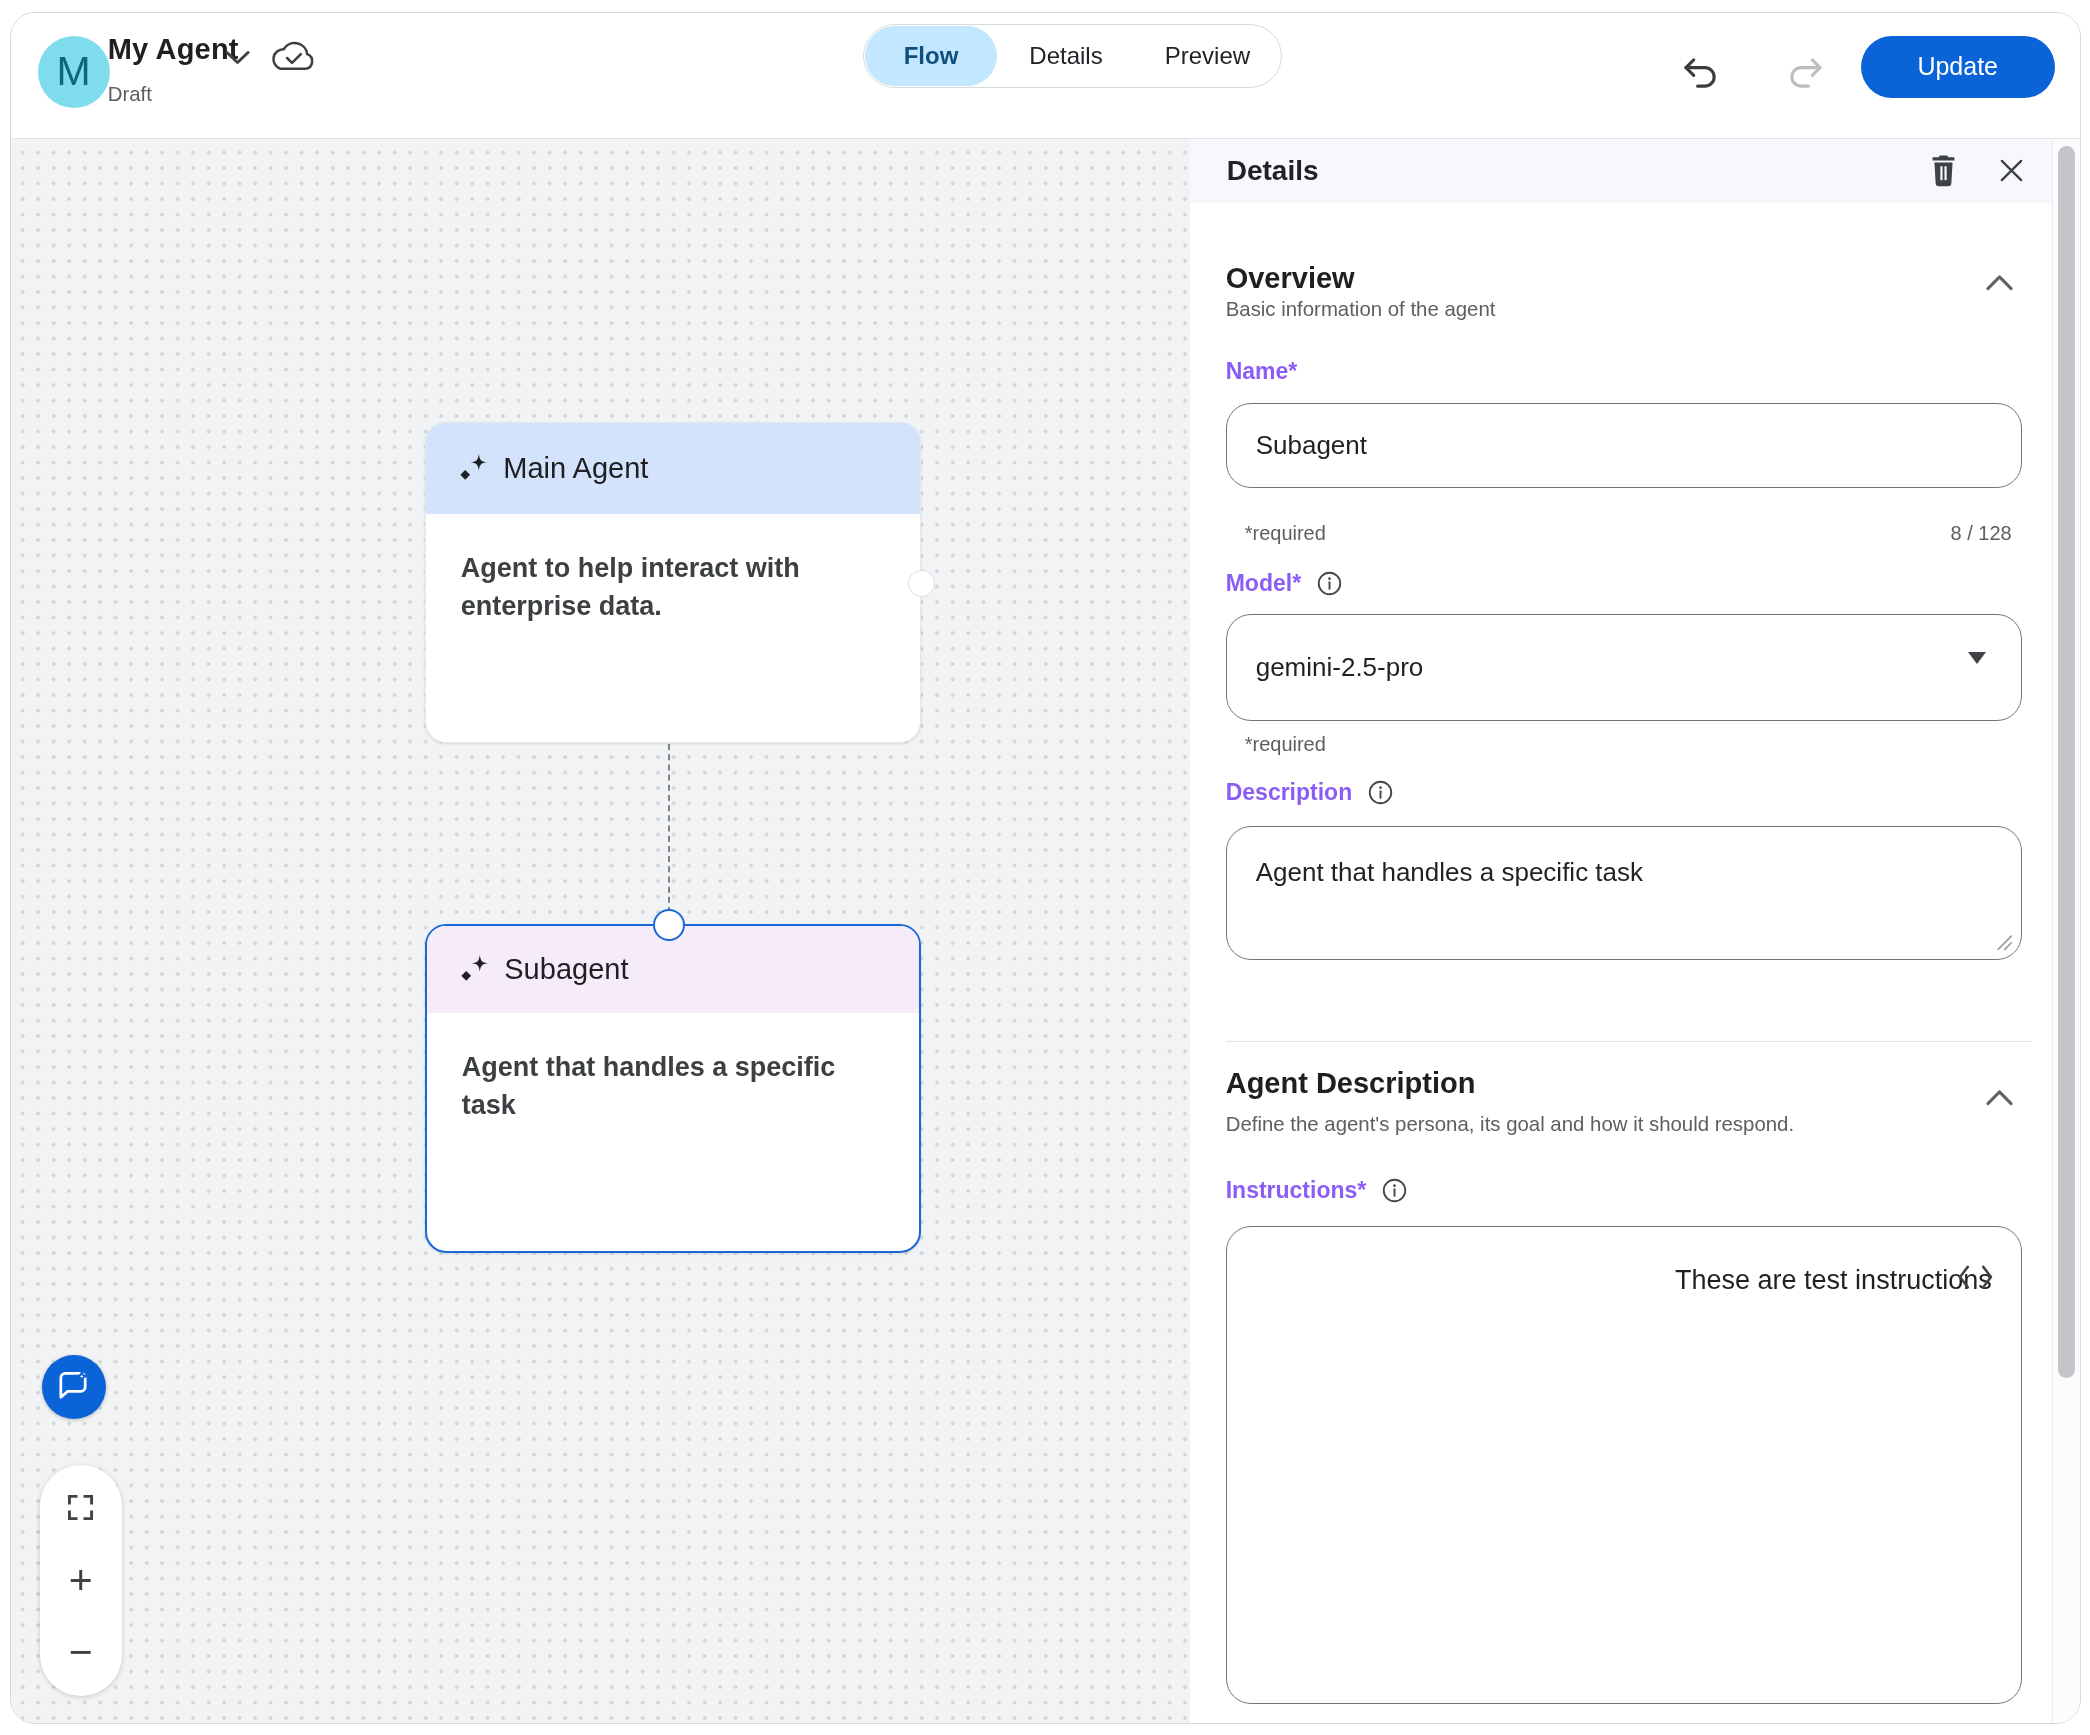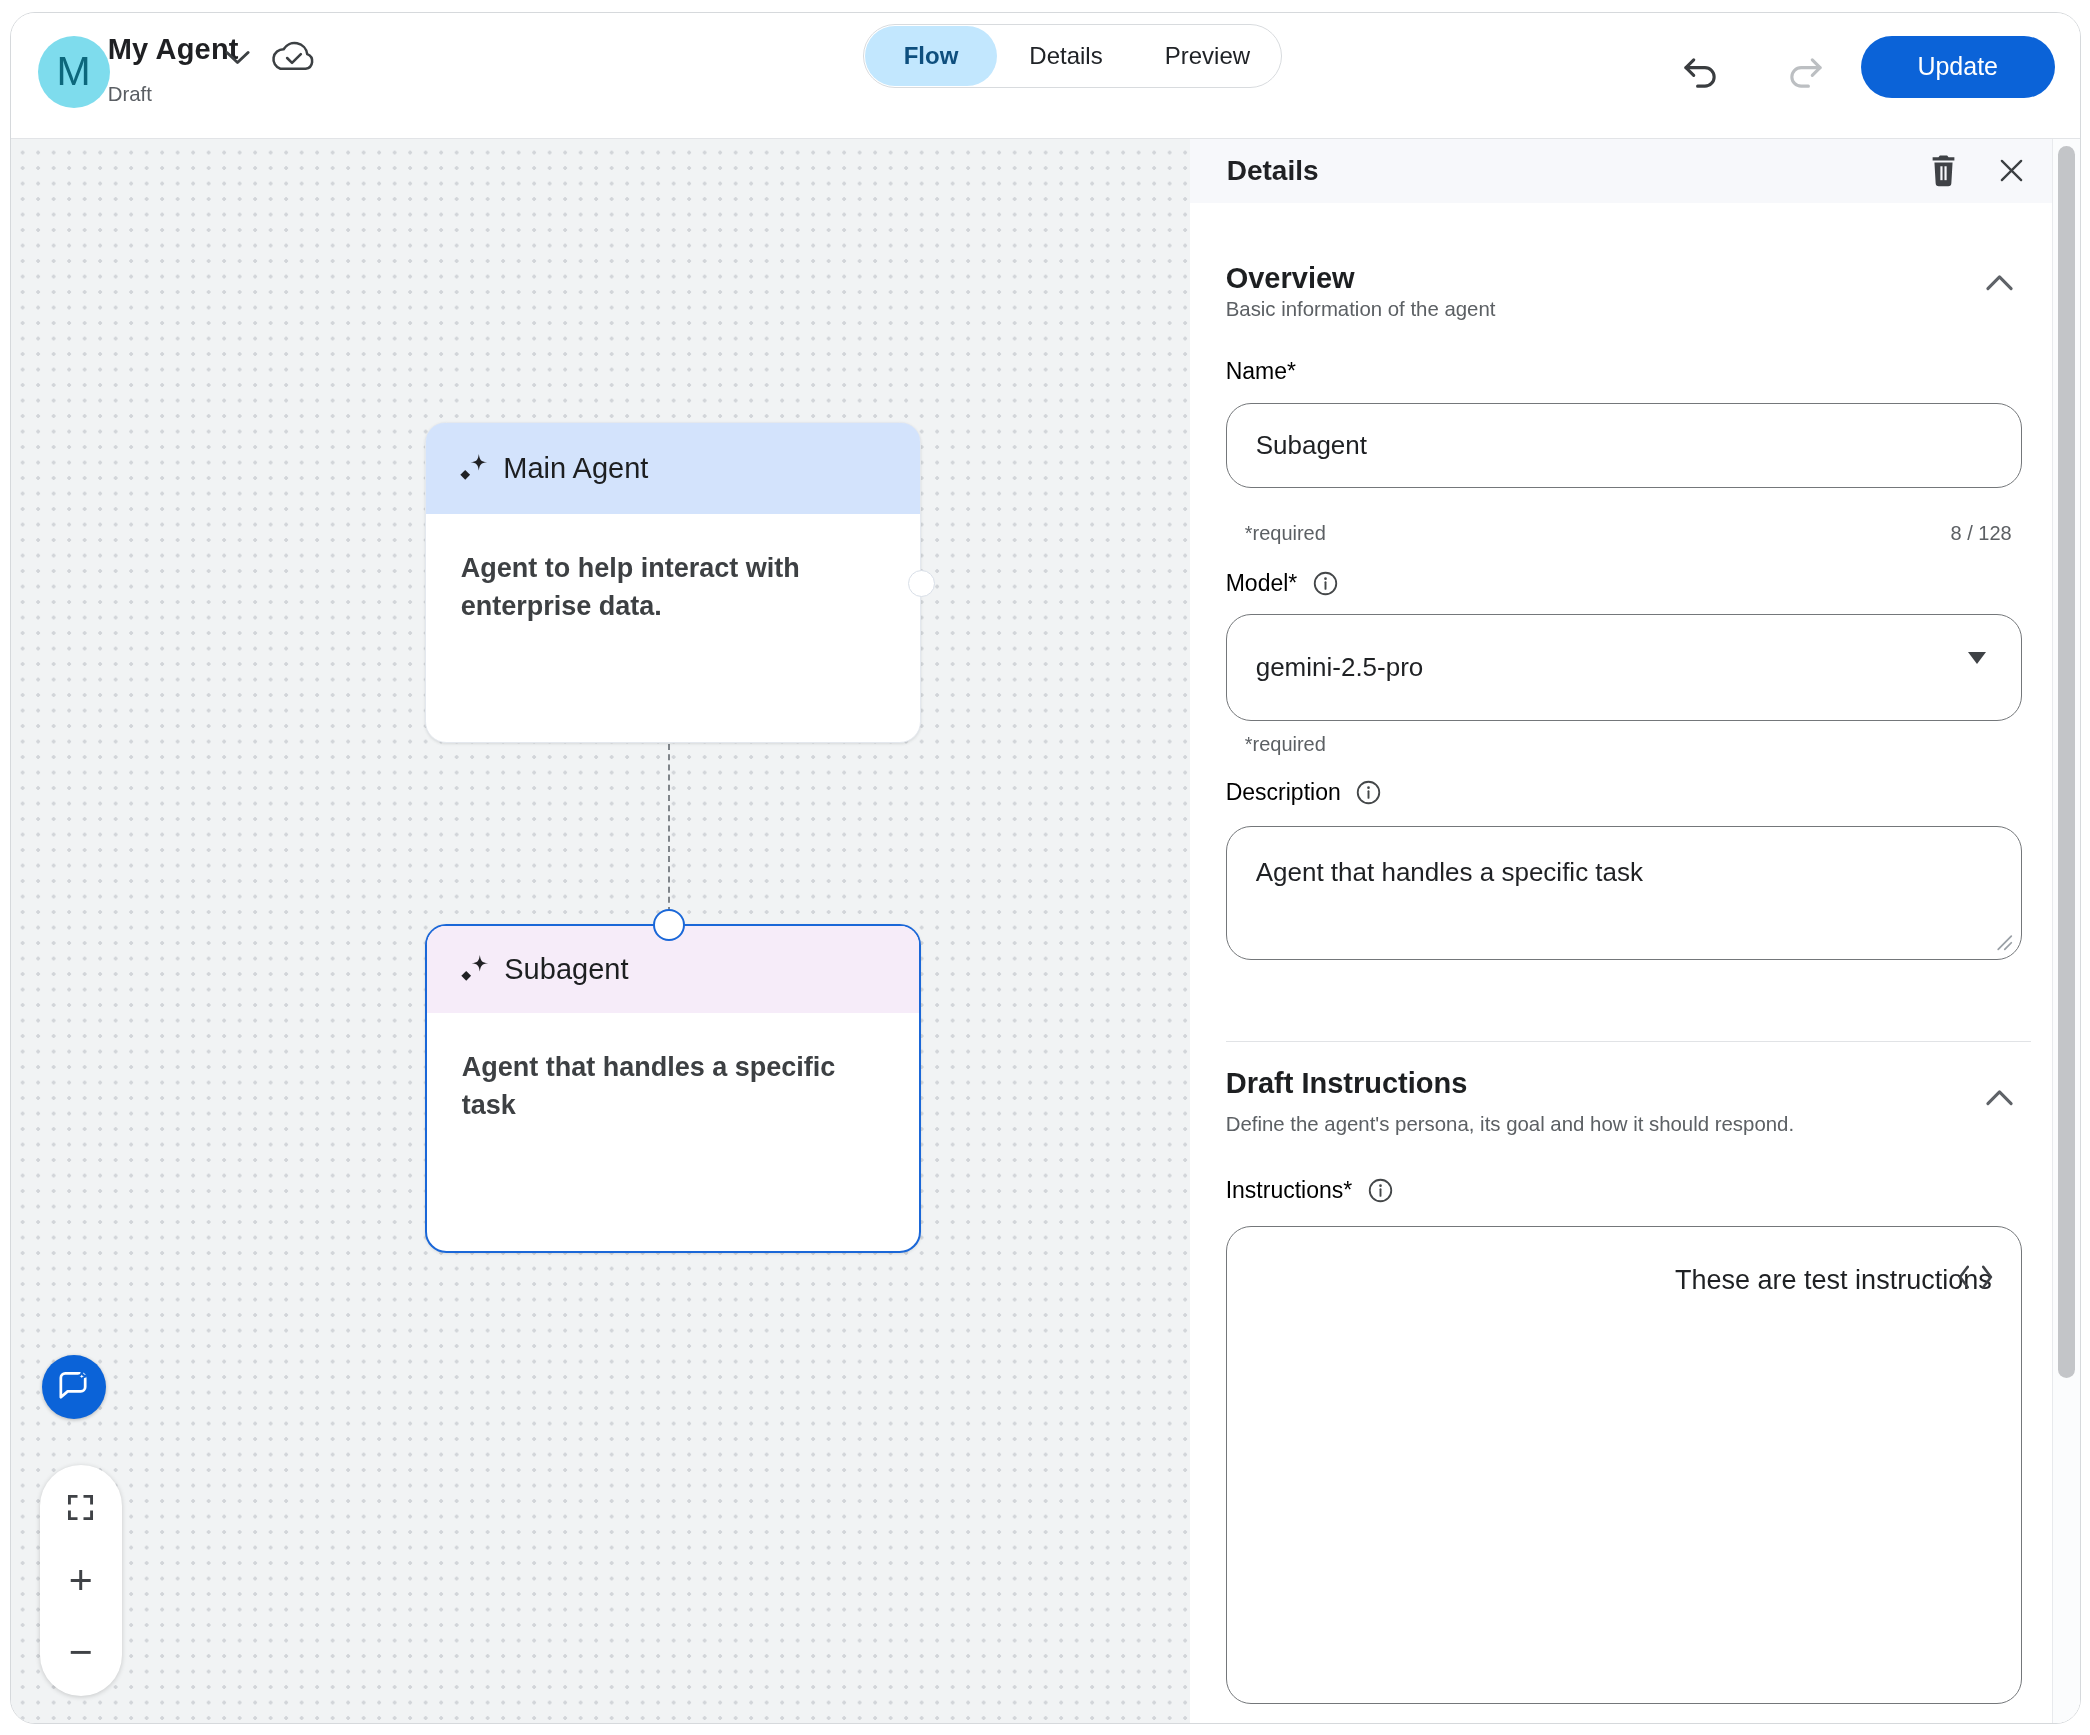--- a/index.html
+++ b/index.html
@@ -59,21 +59,21 @@
   .panel-title { position:absolute; left:37px; font-size:28px; font-weight:700; color:#202124; }
   .panel-header .icon-btn { top:8.7px; }
   .trash-btn { left:730px; color:#3f4246; }
   .close-btn { left:798px; color:#3c4043; }
 
   .sec-heading { position:absolute; left:36px; font-size:29px; font-weight:700; color:#1d1f21; }
   .sec-sub { position:absolute; left:36px; font-size:20.4px; color:#5c6064; }
   .collapse { position:absolute; left:792px; width:35px; height:29px; color:#5f6368; cursor:pointer; display:flex; align-items:center; justify-content:center; }
 
   .field-label-row { position:absolute; left:36px; display:flex; align-items:center; gap:15.5px; }
-  .field-label { font-size:23px; font-weight:400; color:#000000; }
+  .field-label { font-size:23px; font-weight:700; color:#8b5cf6; }
   .info-icon { width:25px; height:25px; color:#444749; cursor:pointer; }
 
   .t-input, .t-select, .t-area { position:absolute; left:36px; width:796px; border:1.5px solid #74777a; border-radius:25px; background:#fff; font-family:inherit; font-size:26px; color:#1f2124; }
   .t-input { height:85px; padding:0 29px; outline:none; }
   .t-select { height:107px; display:flex; align-items:center; padding:0 29px; cursor:pointer; }
   .caret-down { position:absolute; right:35px; top:37px; width:0; height:0; border-left:9.7px solid transparent; border-right:9.7px solid transparent; border-top:12.6px solid #3f4246; }
   .t-area { padding:27px 29px; line-height:1.4; resize:none; outline:none; overflow:hidden; }
 
   .helper-row { position:absolute; left:55px; width:767px; display:flex; justify-content:space-between; font-size:20px; color:#5c6064;margin-top:20px; }
   .helper-row .right-only { margin-left:auto; }
@@ -257,21 +257,21 @@
       <textarea class="t-area" style="height: 134px;">Agent that handles a specific task</textarea>
       <span class="resize-glyph">
         <svg width="17.5" height="17.5" viewBox="0 0 16 16">
             <path d="M14 2 2 14M14 8l-6 6" stroke="currentColor" stroke-width="1.6" stroke-linecap="round"></path>
           </svg>
       </span>
     </div>
 
     <div class="divider" style="top:902px"></div>
 
-    <div class="sec-heading" style="top:928px">Draft Instructions</div>
+    <div class="sec-heading" style="top:928px">Agent Description</div>
     <div class="collapse" style="top:945px">
       <svg width="29" height="17.5" viewBox="0 0 30 18">
           <path d="M3 15 15 3l12 12" fill="none" stroke="currentColor" stroke-width="3.2" stroke-linecap="round" stroke-linejoin="round"></path>
         </svg>
     </div>
     <div class="sec-sub" style="top:974px">Define the agent's persona, its goal and how it should respond.</div>
 
     <div class="field-label-row" style="top:1038px">
       <span class="field-label">Instructions*</span>
       <span class="info-icon">

